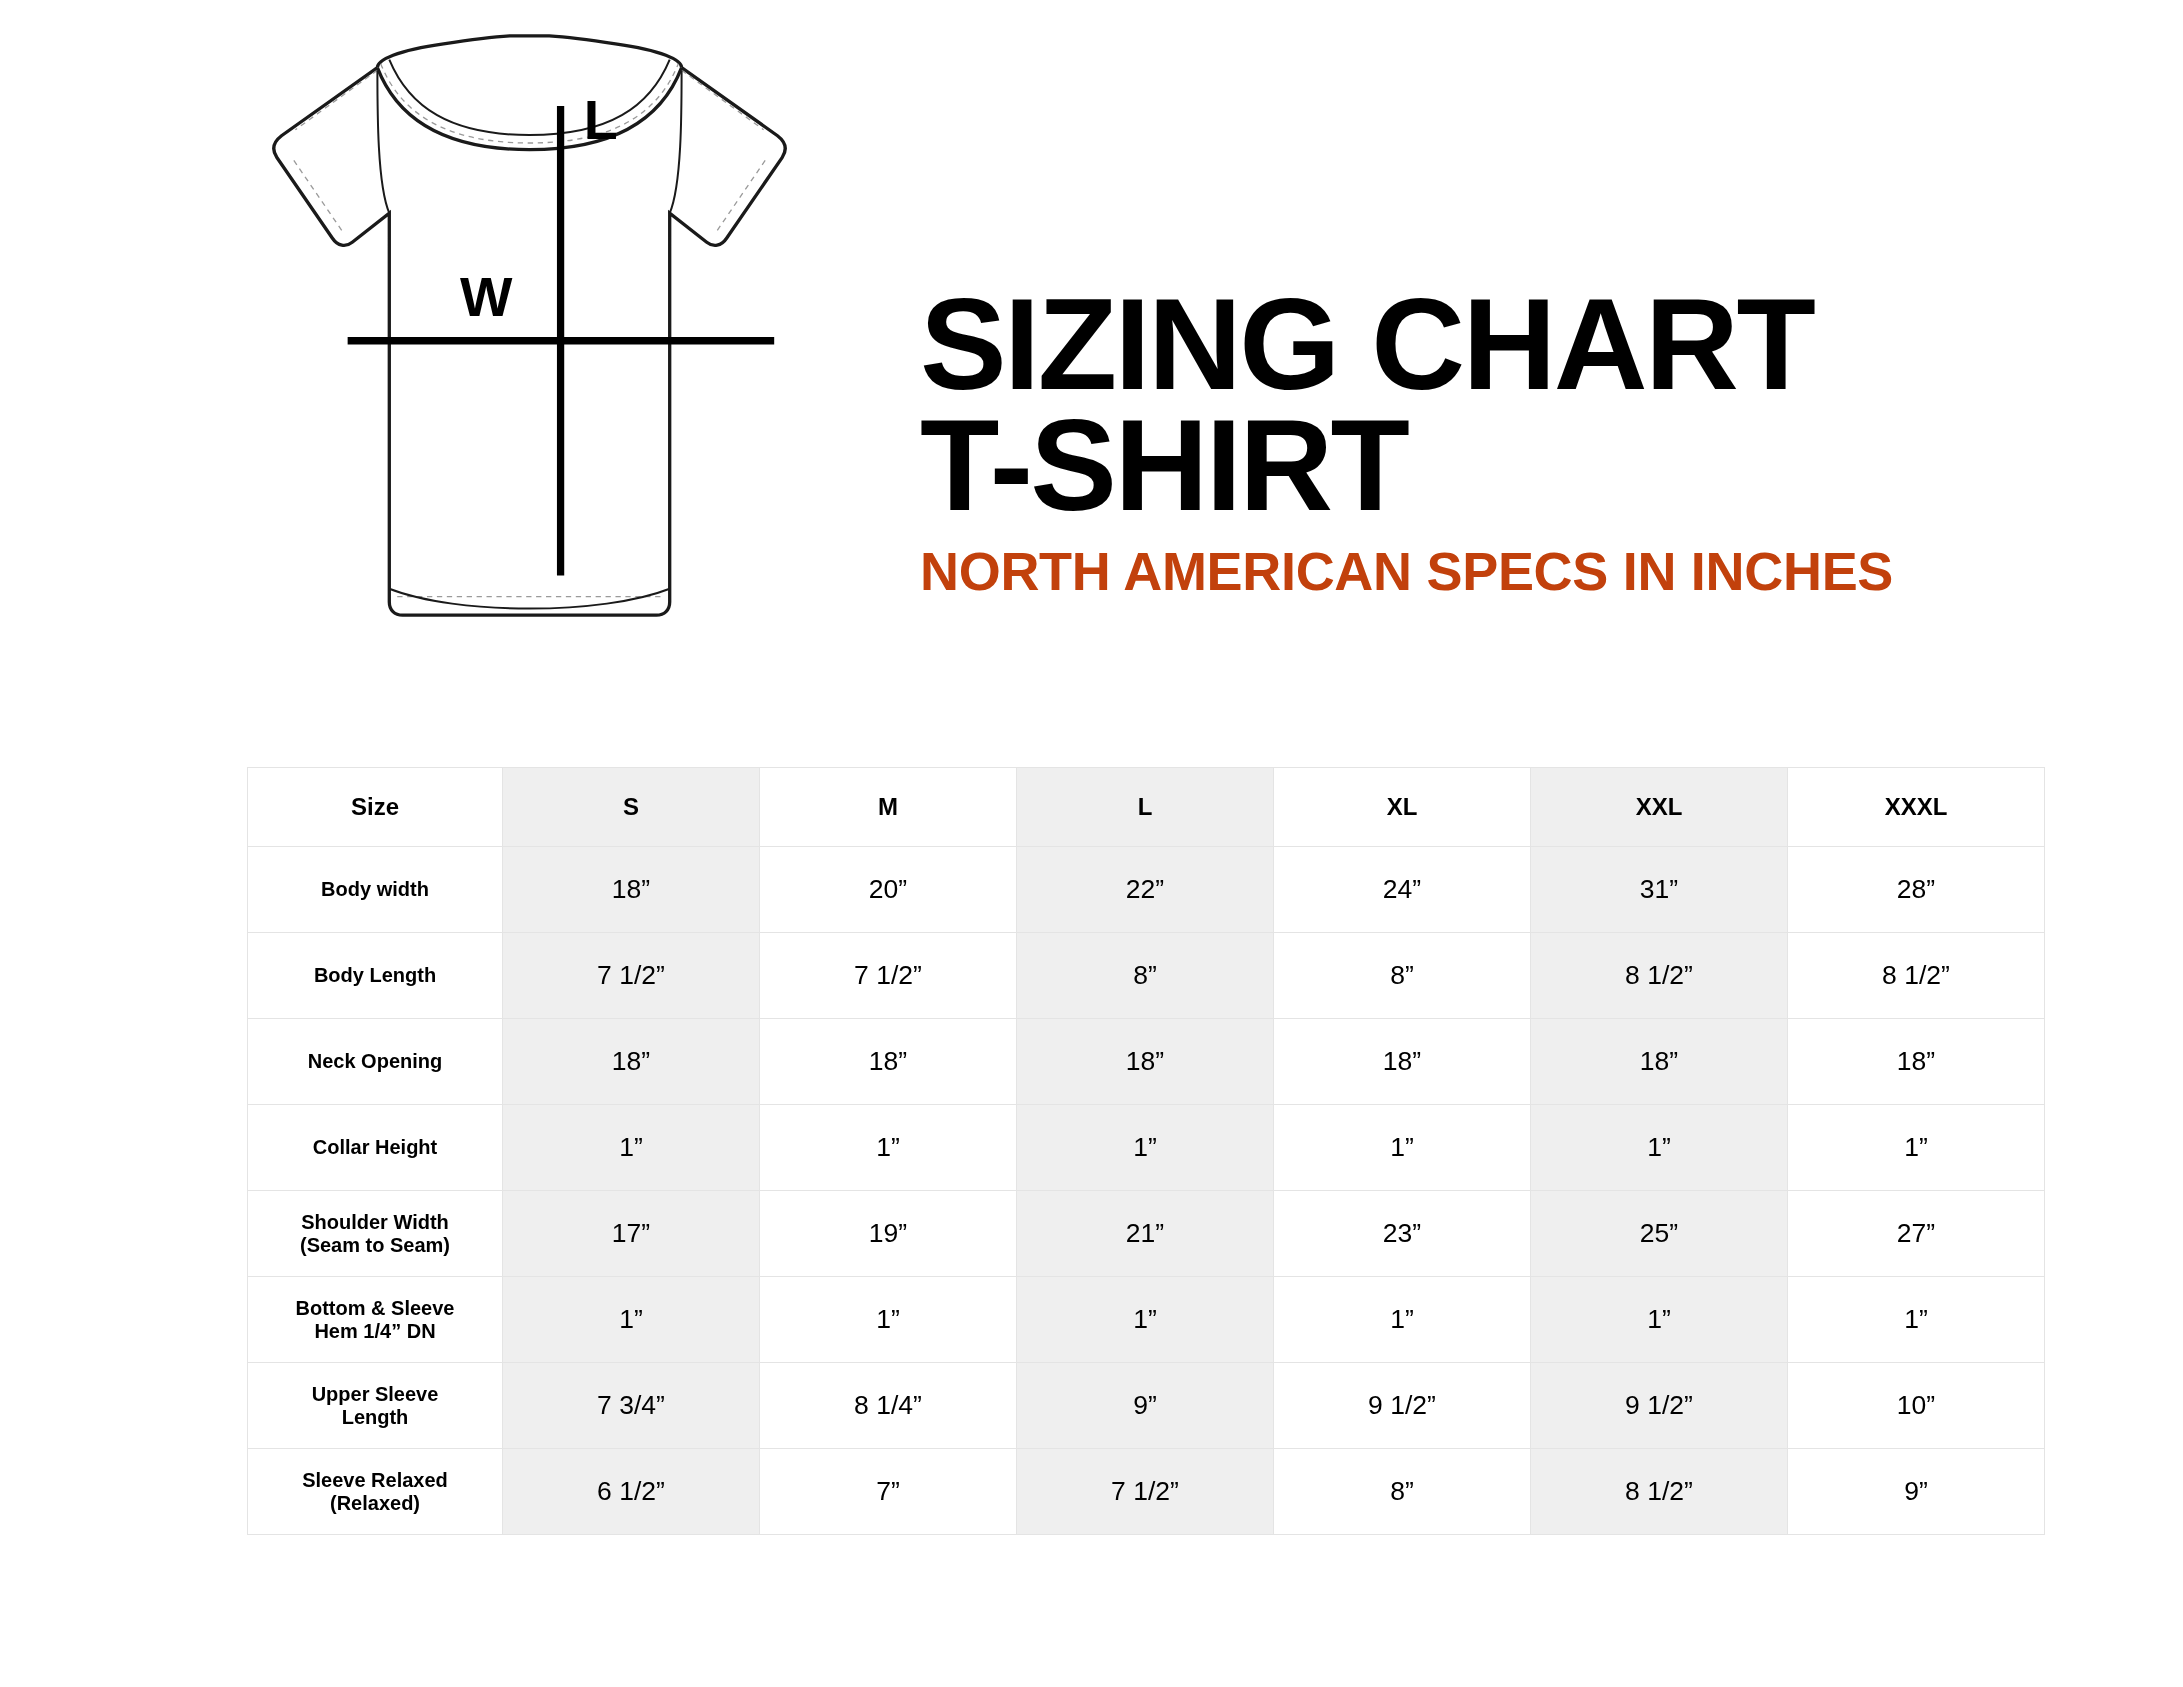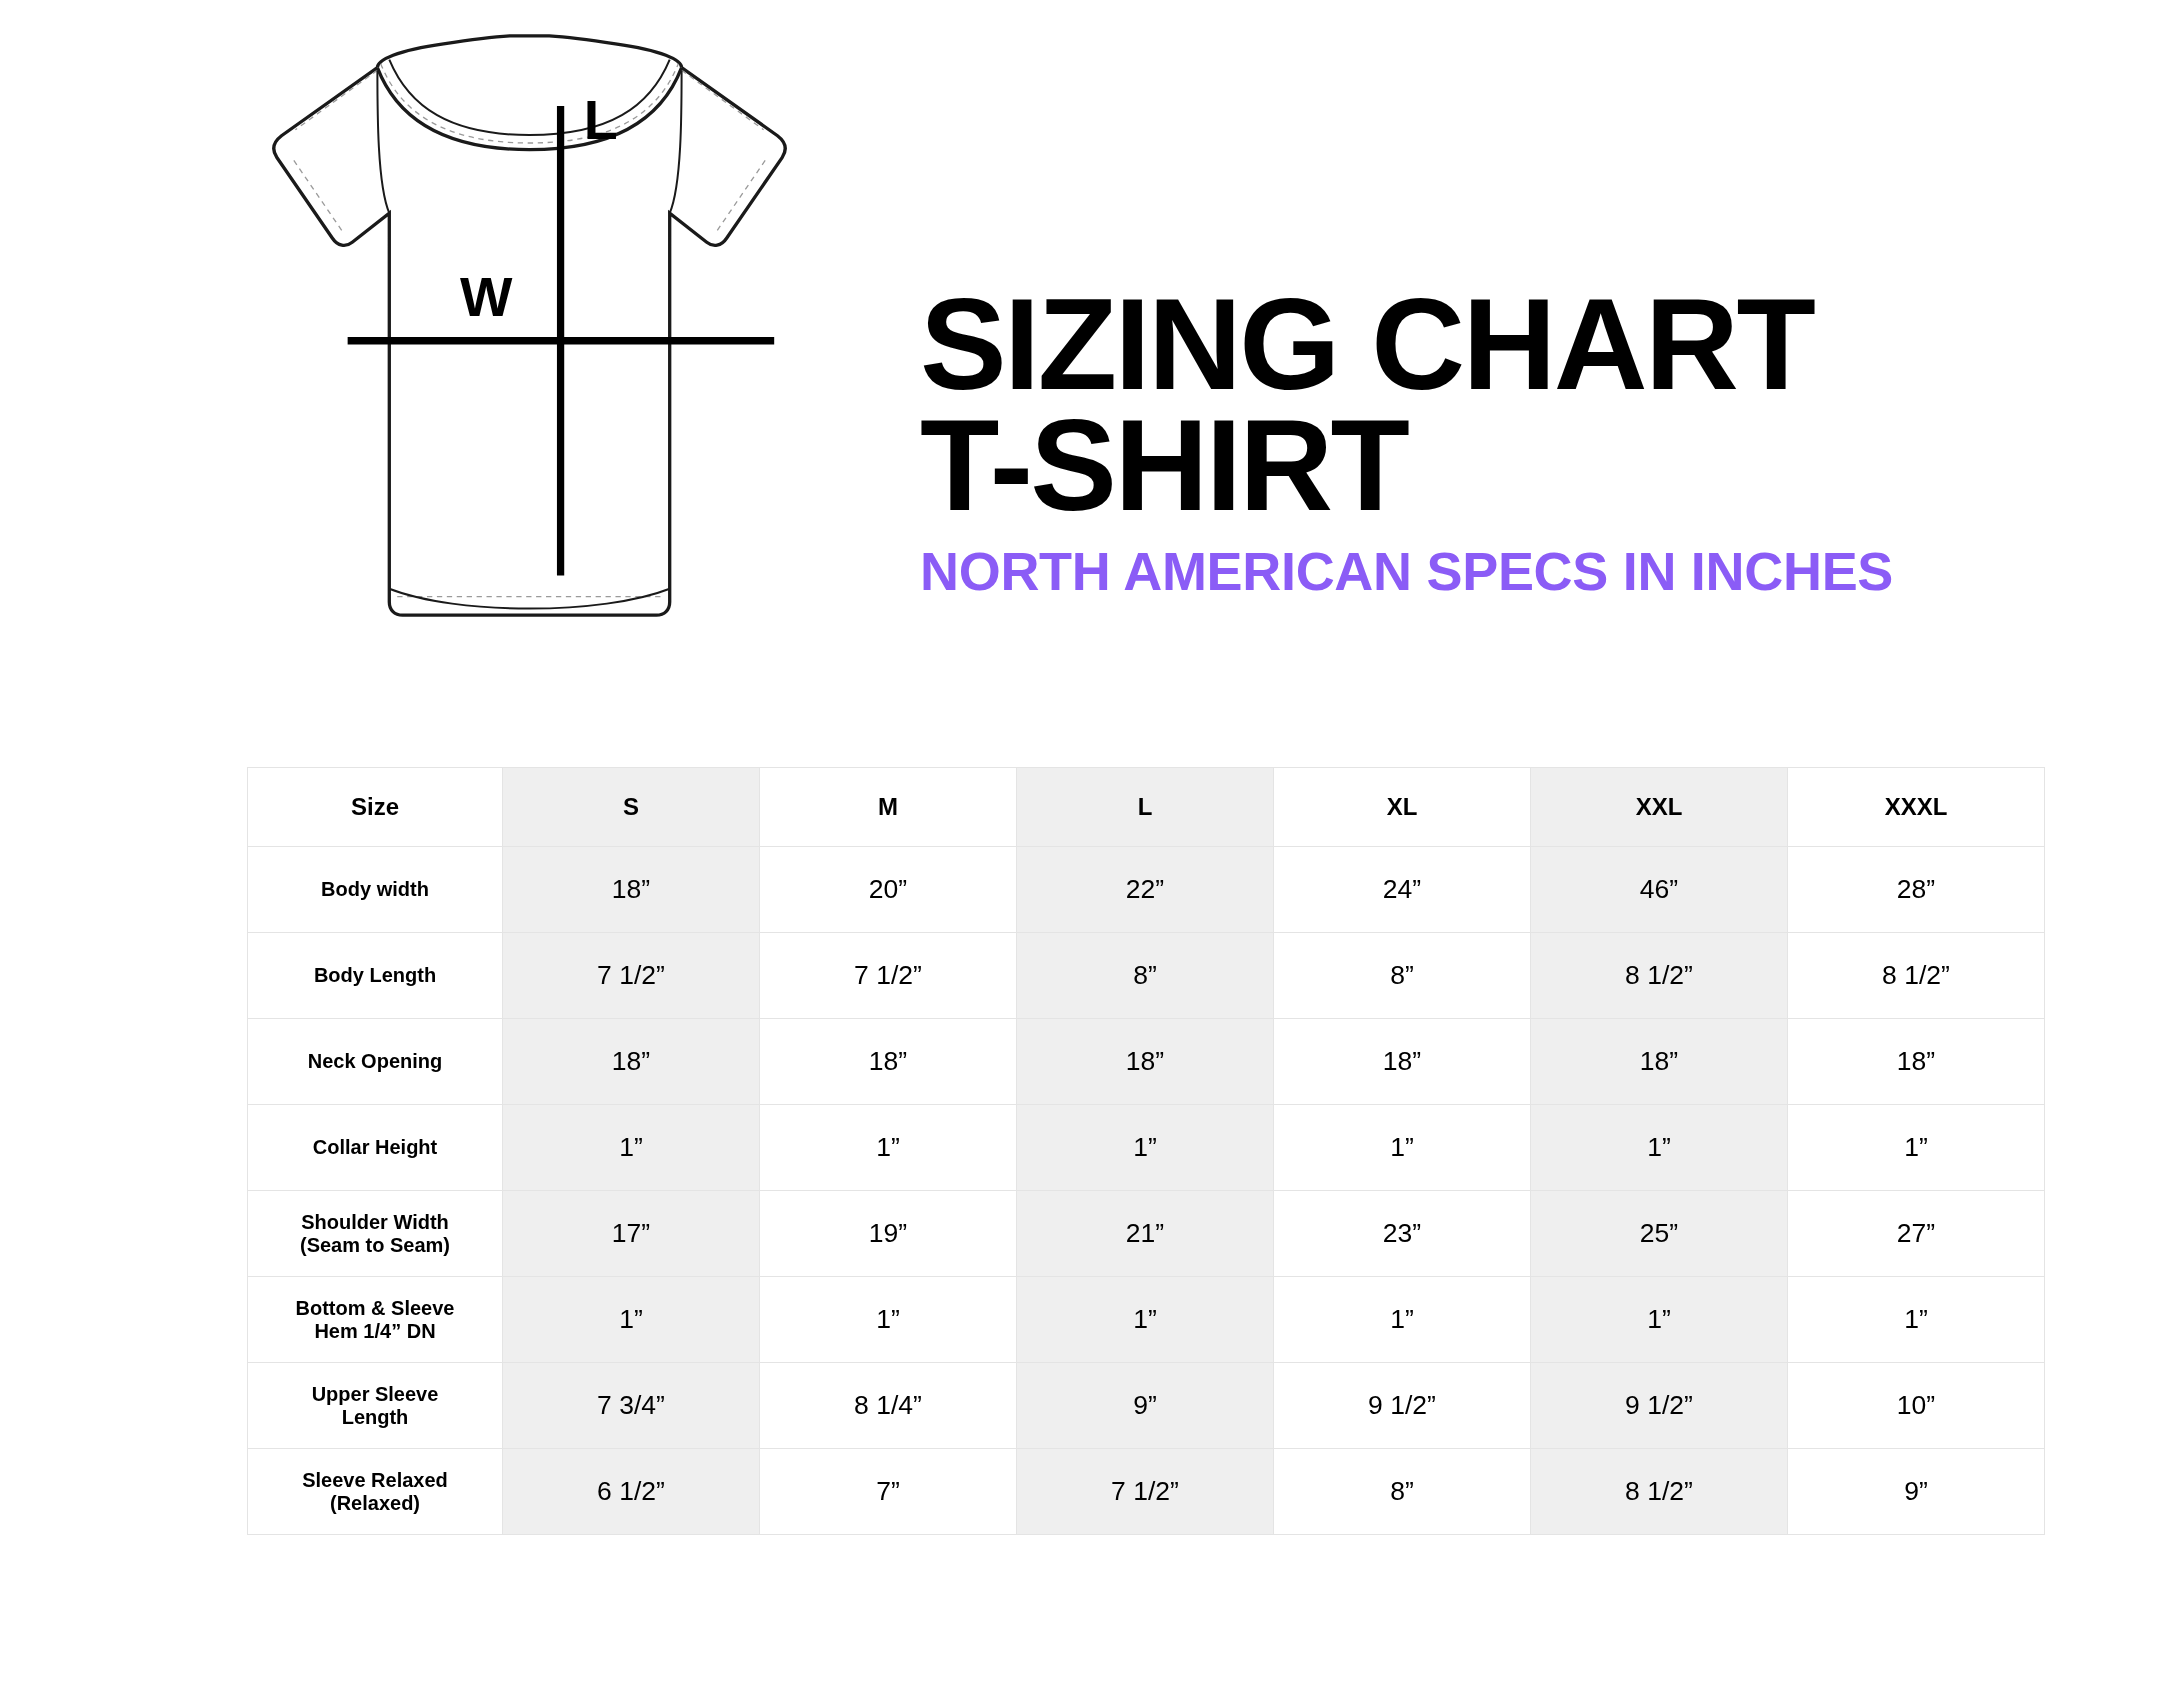--- a/index.html
+++ b/index.html
@@ -48,21 +48,21 @@
     letter-spacing: -2.6px;
     line-height: 0.93;
     color: #000000;
     white-space: nowrap;
   }
   .subtitle-line {
     margin-top: 14.6px;
     font-size: 54px;
     font-weight: bold;
     letter-spacing: -0.3px;
-    color: #8b5cf6;
+    color: #c2410c;
     white-space: nowrap;
   }
 
   
   .table-wrap {
     position: absolute;
     left: 205px;
     top: 767px;
     width: 1796px;
     padding-left: 42px;
@@ -192,21 +192,21 @@
         <th class="plain">XXXL</th>
       </tr>
     </thead>
     <tbody>
       <tr>
         <th>Body width</th>
         <td class="shaded">18”</td>
         <td class="plain">20”</td>
         <td class="shaded">22”</td>
         <td class="plain">24”</td>
-        <td class="shaded">46”</td>
+        <td class="shaded">31”</td>
         <td class="plain">28”</td>
       </tr>
       <tr>
         <th>Body Length</th>
         <td class="shaded">7 1/2”</td>
         <td class="plain">7 1/2”</td>
         <td class="shaded">8”</td>
         <td class="plain">8”</td>
         <td class="shaded">8 1/2”</td>
         <td class="plain">8 1/2”</td>

